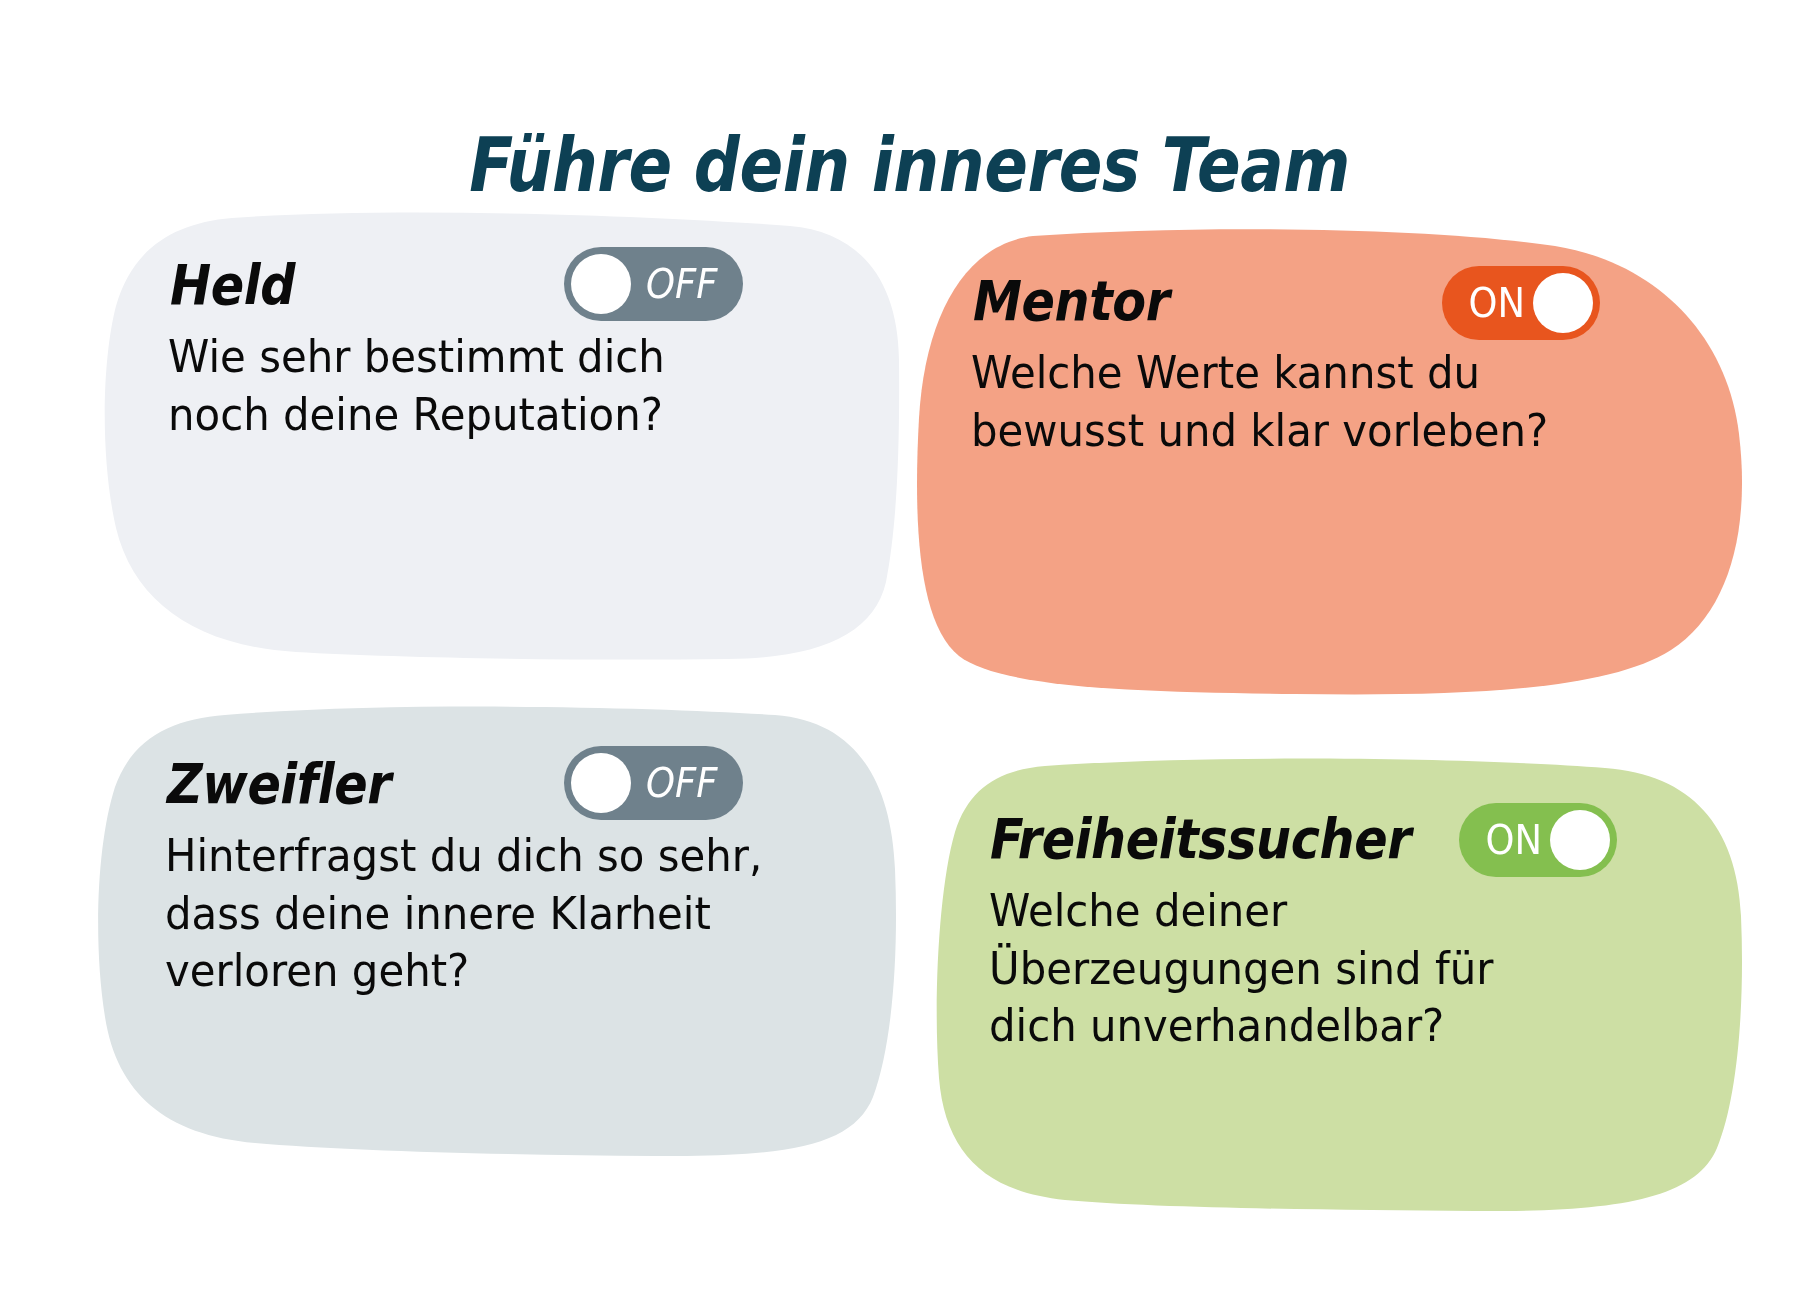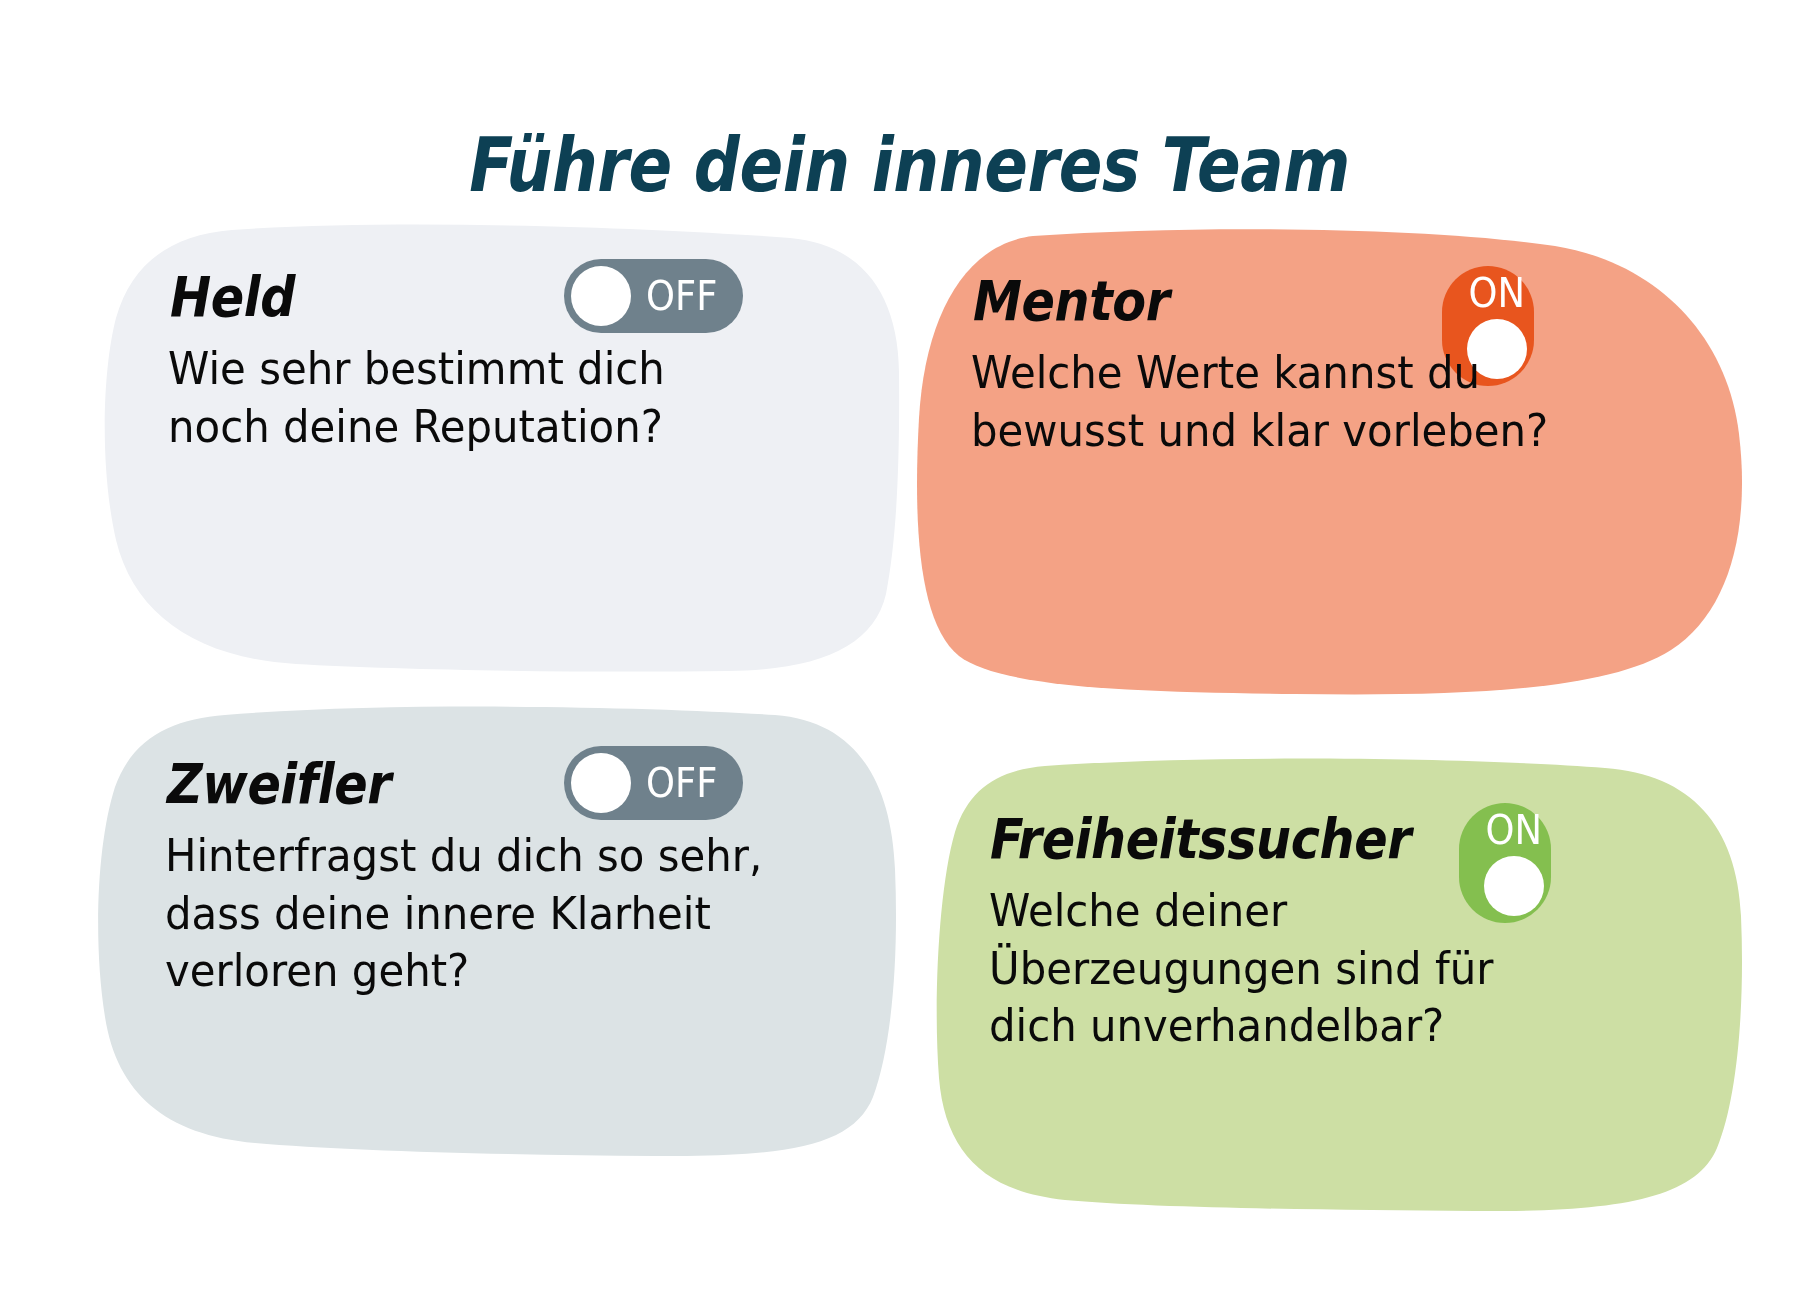--- a/index.html
+++ b/index.html
@@ -95,41 +95,41 @@
     line-height: 1;
     flex: 0 0 auto;
     transform: scaleX(0.92);
   }
 
   
   .toggle.off {
     background: #6f818c;
     padding: 7px 22px 7px 7px;
     gap: 12px;
+    font-style: italic;
   }
   .toggle.off .toggle-knob {
     width: 60px;
     height: 60px;
   }
 
   
   .toggle.on {
     padding: 7px 7px 7px 24px;
     gap: 6px;
-    flex-direction: column;
   }
   .toggle.on .toggle-knob {
     width: 60px;
     height: 60px;
   }
   .toggle.on.orange { background: #e8551e; }
   .toggle.on.green  { background: #84bf4f; }
 
   
-  #card-held            { left: 100px;  top: 222px;  width: 800px;  height: 450px; }
+  #card-held            { left: 100px;  top: 210px;  width: 800px;  height: 450px; }
   #card-mentor          { left: 915px;  top: 226px;  width: 830px;  height: 470px; }
   #card-zweifler        { left: 95px;   top: 701px;  width: 805px;  height: 455px; }
   #card-freiheitssucher { left: 935px;  top: 756px;  width: 810px;  height: 455px; }
 </style>
 </head>
 <body style="background: rgb(255, 255, 255);">
 
 <h1 class="page-title" style="color: rgb(13, 64, 84);">Führe dein inneres Team</h1>
 
 <div class="card" id="card-held">

